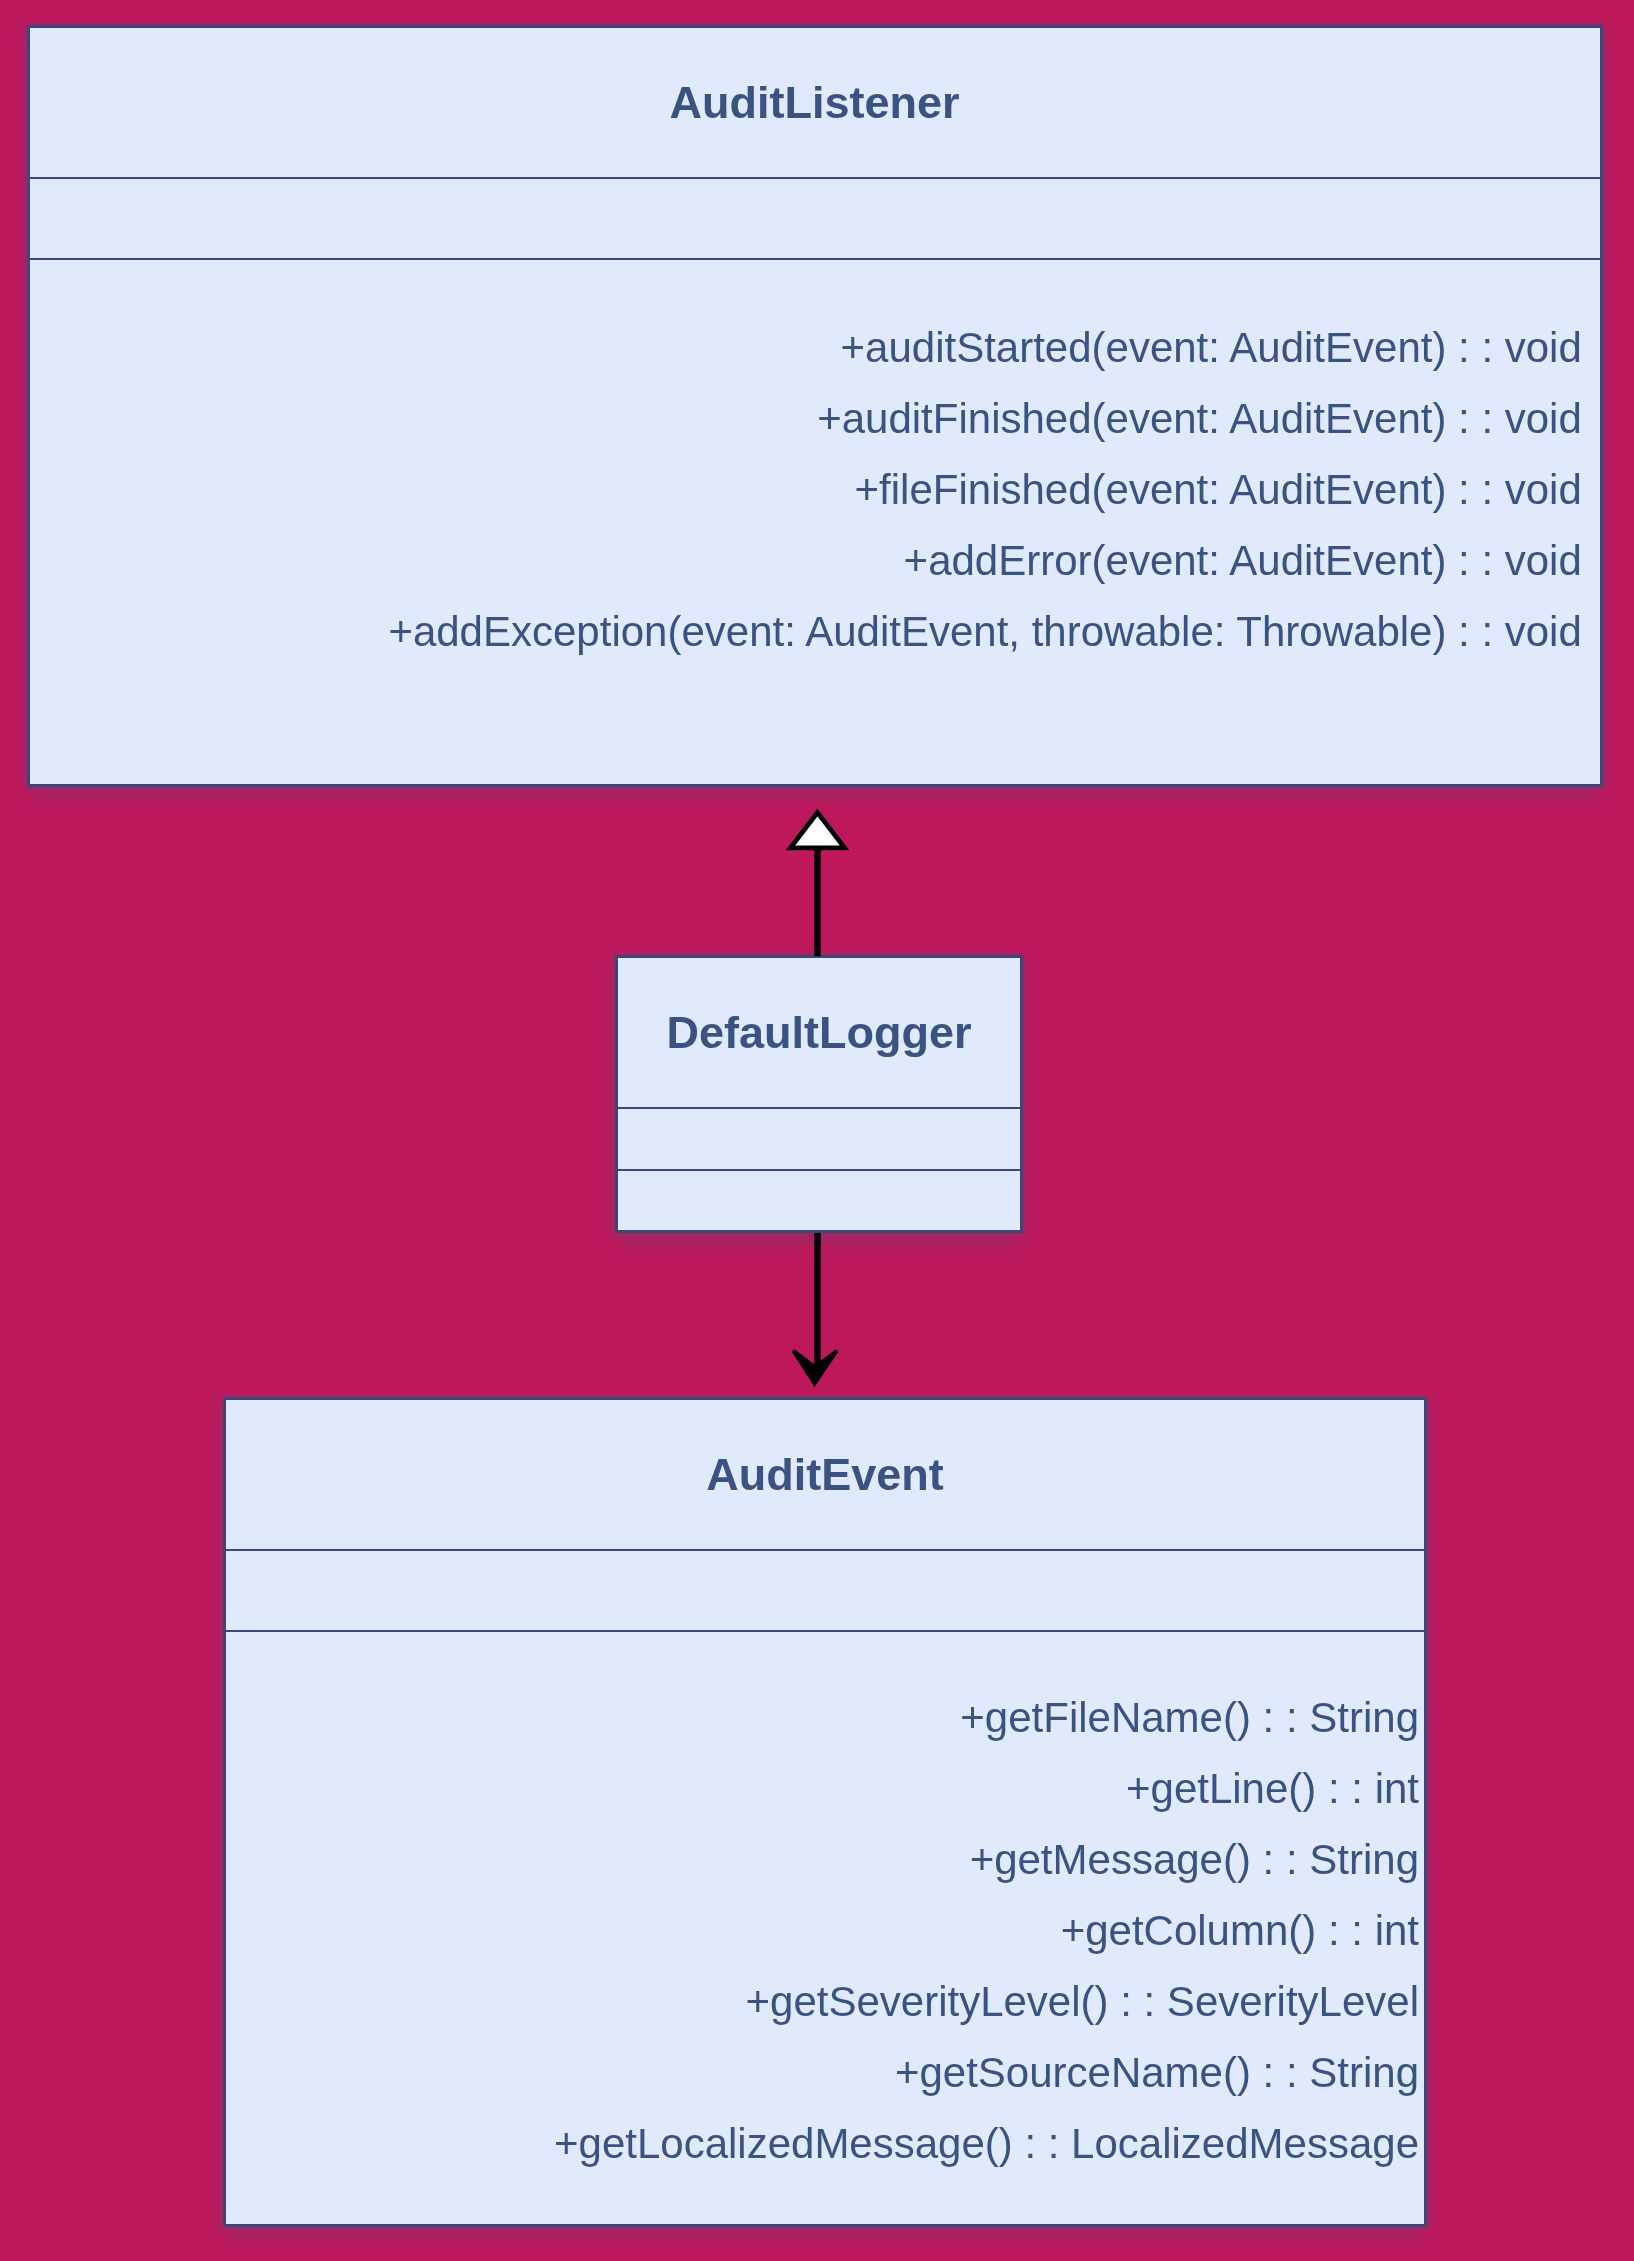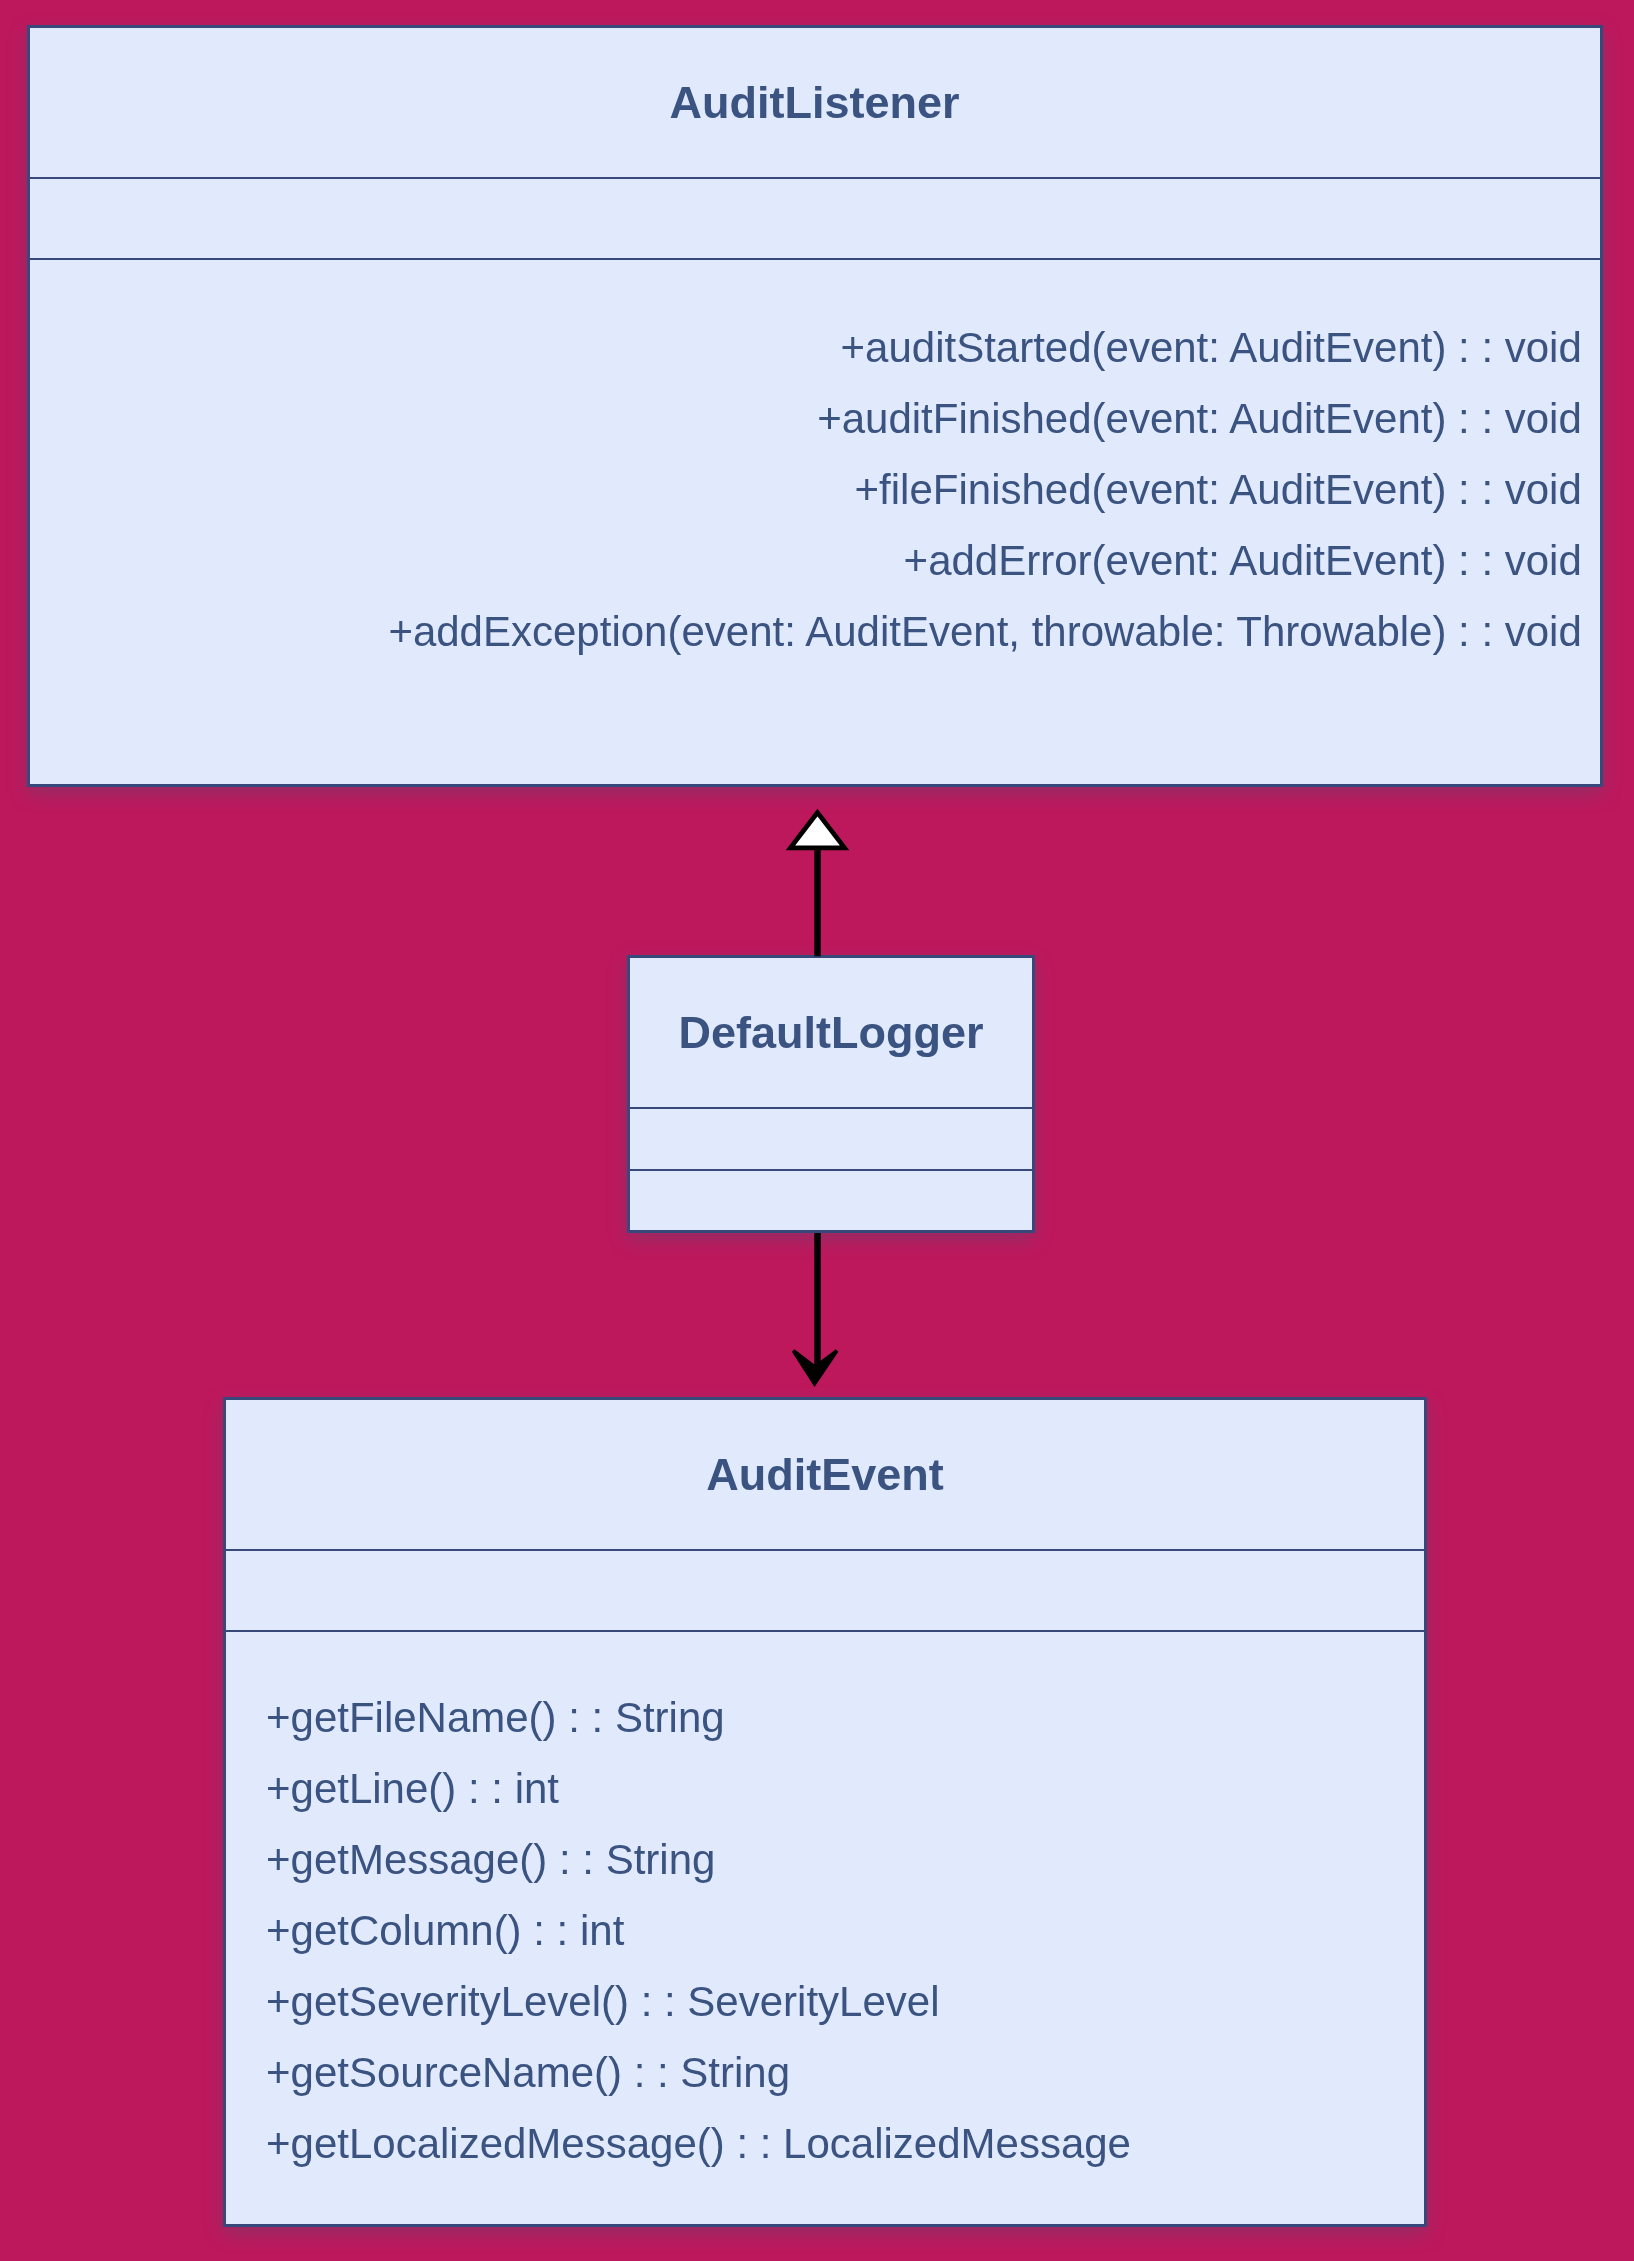--- a/index.html
+++ b/index.html
@@ -46,27 +46,27 @@
     white-space: nowrap;
   }
 
   
   #box-auditlistener { left: 26.5px; top: 25px; width: 1576px; height: 762px; }
   #box-auditlistener .title   { height: 151px; }
   #box-auditlistener .attrs   { height: 81px; }
   #box-auditlistener .methods { flex: 1; padding: 52px 17.7px 0 39px; text-align: right; }
 
   
-  #box-defaultlogger { left: 615px; top: 955px; width: 408px; height: 278px; margin-left: 12px; }
+  #box-defaultlogger { left: 615px; top: 955px; width: 408px; height: 278px; }
   #box-defaultlogger .title   { height: 151px; }
   #box-defaultlogger .attrs   { height: 62px; }
   #box-defaultlogger .methods { flex: 1; }
 
   
-  #box-auditevent { left: 223px; top: 1397px; width: 1204px; height: 830px; }
+  #box-auditevent { left: 223px; top: 1397px; width: 1204px; height: 830px; text-align: right; }
   #box-auditevent .title   { height: 151px; }
   #box-auditevent .attrs   { height: 81px; }
   #box-auditevent .methods { flex: 1; padding: 50px 5px 0 40px; }
 
   .relations-layer {
     position: absolute;
     left: 0;
     top: 0;
     width: 1635px;
     height: 2261px;

